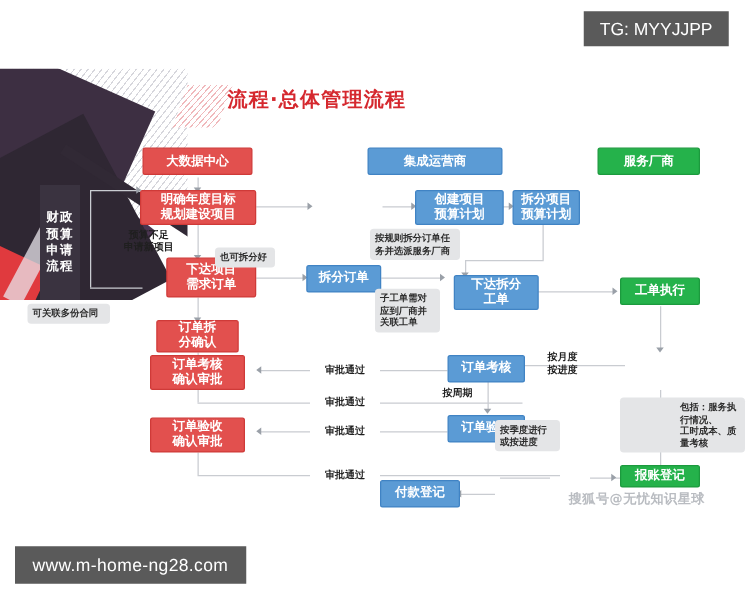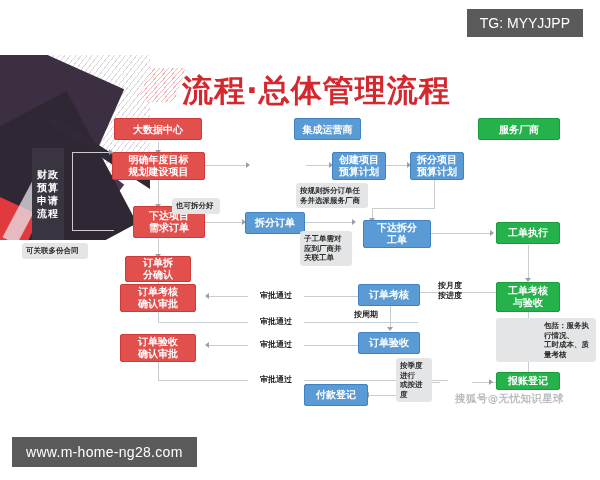--- a/index.html
+++ b/index.html
@@ -57,21 +57,21 @@
   .vlabel span{display:block;}
 
   
   .title-hatch{
     position:absolute;left:144px;top:68px;width:36px;height:34px;
     background:repeating-linear-gradient(118deg,#f0b8bb 0px,#f0b8bb 1px,#ffffff 1px,#ffffff 4px);
     transform:skewX(-20deg);
   }
   .title{
     position:absolute;left:182px;top:70px;
-    font-size:31px;font-weight:bold;color:#d5282e;
+    font-size:16px;font-weight:bold;color:#d5282e;
     letter-spacing:1px;white-space:nowrap;
     font-family:"DejaVu Sans","Liberation Sans",sans-serif;
   }
 
   
   .node{
     position:absolute;box-sizing:border-box;
     display:flex;align-items:center;justify-content:center;
     text-align:center;color:#ffffff;font-weight:bold;
     font-size:10px;line-height:12px;
@@ -144,21 +144,21 @@
     <span>财政</span>
     <span>预算</span>
     <span>申请</span>
     <span>流程</span>
   </div>
 
   <div class="title-hatch"></div>
   <div class="title">流程·总体管理流程</div>
 
   <div class="node red hdr" style="left:114px;top:118px;width:88px;height:22px;">大数据中心</div>
-  <div class="node blue hdr" style="left:294px;top:118px;width:67px;height:22px;">集成运营商</div>
+  <div class="node blue hdr" style="left:294px;top:118px;width:108px;height:22px;">集成运营商</div>
   <div class="node green hdr" style="left:478px;top:118px;width:82px;height:22px;">服务厂商</div>
 
   <div class="ln lh" style="left:205px;top:165px;width:42px;"></div>
   <div class="arr arr-r" style="left:246px;top:162px;"></div>
 
   <div class="ln lh" style="left:306px;top:165px;width:24px;"></div>
   <div class="arr arr-r" style="left:329px;top:162px;"></div>
 
   <div class="ln lh" style="left:386px;top:165px;width:22px;"></div>
   <div class="arr arr-r" style="left:407px;top:162px;"></div>
@@ -246,21 +246,21 @@
       <span class="t">确认审批</span>
     </div>
   </div>
   <div class="node red" style="left:120px;top:334px;width:76px;height:28px;">
     <div>
       <span class="t">订单验收</span>
       <span class="t">确认审批</span>
     </div>
   </div>
 
-  <div class="node blue" style="left:332px;top:152px;width:54px;height:28px;">
+  <div class="node blue" style="left:332px;top:152px;width:71px;height:28px;">
     <div>
       <span class="t">创建项目</span>
       <span class="t">预算计划</span>
     </div>
   </div>
   <div class="node blue" style="left:410px;top:152px;width:54px;height:28px;">
     <div>
       <span class="t">拆分项目</span>
       <span class="t">预算计划</span>
     </div>
@@ -279,26 +279,20 @@
   </div>
   <div class="node blue" style="left:358px;top:332px;width:62px;height:22px;">
     <span class="t">订单验收</span>
   </div>
   <div class="node blue" style="left:304px;top:384px;width:64px;height:22px;">
     <span class="t">付款登记</span>
   </div>
 
   <div class="node green" style="left:496px;top:222px;width:64px;height:22px;">
     <span class="t">工单执行</span>
-  </div>
-  <div class="node green" style="left:496px;top:282px;width:64px;height:30px;">
-    <div>
-      <span class="t">工单考核</span>
-      <span class="t">与验收</span>
-    </div>
   </div>
   <div class="node green" style="left:496px;top:372px;width:64px;height:18px;">
     <span class="t">报账登记</span>
   </div>
 
   <div class="note" style="left:22px;top:243px;width:66px;">
     <span>可关联多份合同</span>
   </div>
   <div class="note" style="left:172px;top:198px;width:48px;">
     <span>也可拆分好</span>
@@ -309,25 +303,29 @@
     <span>关联工单</span>
   </div>
   <div class="note" style="left:296px;top:183px;width:72px;">
     <span>按规则拆分订单任</span><br>
     <span>务并选派服务厂商</span>
   </div>
   <div class="note" style="left:496px;top:318px;width:100px;padding-left:48px;">
     <span>包括：服务执行情况、</span><br>
     <span>工时成本、质量考核</span>
   </div>
-  <div class="note" style="left:396px;top:358px;width:36px;">
+  <div class="note" style="left:396px;top:336px;width:52px;">
     <span>按季度进行</span><br>
     <span>或按进度</span>
   </div>
 
+  <div class="plabel" style="left:88px;top:183px;width:62px;">
+    <span>预算不足</span><br>
+    <span>申请新项目</span>
+  </div>
   <div class="plabel" style="left:428px;top:281px;width:44px;">
     <span>按月度</span><br>
     <span>按进度</span>
   </div>
   <div class="plabel" style="left:344px;top:310px;width:44px;">
     <span>按周期</span>
   </div>
   <div class="plabel" style="left:248px;top:291px;width:56px;background:#fff;">
     <span>审批通过</span>
   </div>

